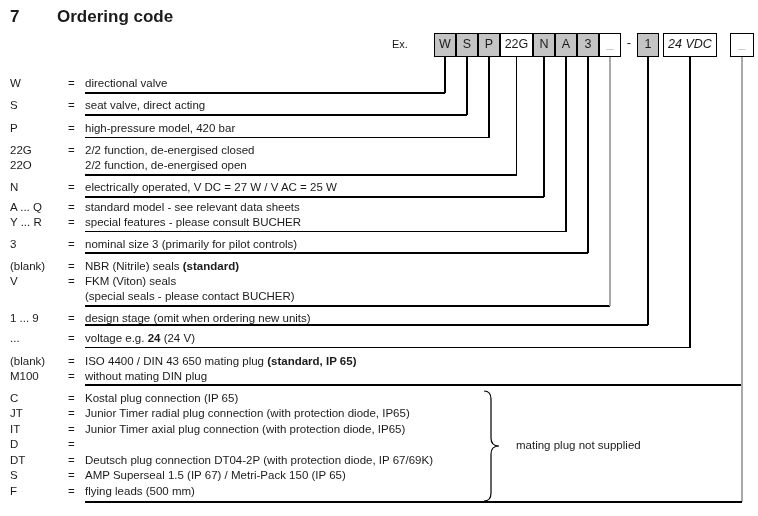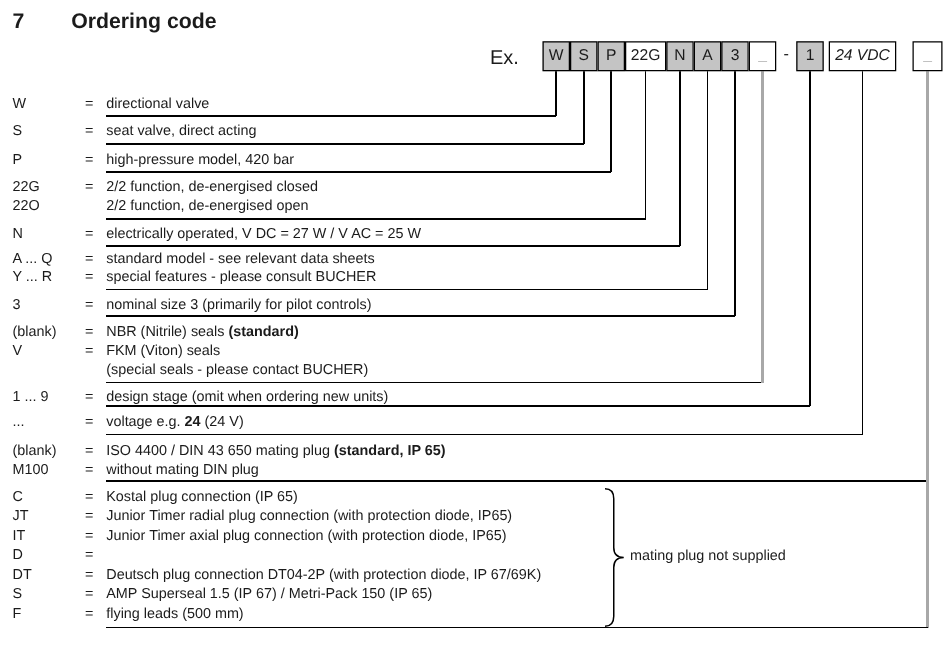--- a/index.html
+++ b/index.html
@@ -4,33 +4,33 @@
 <style>
   html,body{margin:0;padding:0;background:#fff;}
   #canvas{
     position:relative;width:758px;height:516px;background:#ffffff;
     font-family:"Liberation Sans",sans-serif;color:#1b1b1b;overflow:hidden;
   }
   #overlay{position:absolute;left:0;top:0;pointer-events:none;}
   .heading{position:absolute;top:7px;left:10px;font-size:17px;font-weight:bold;white-space:nowrap;}
   .heading .hnum{position:absolute;left:0;top:0;}
   .heading .htxt{position:absolute;left:47px;top:0;white-space:nowrap;}
-  .ex-label{position:absolute;left:392px;top:38px;font-size:16px;}
+  .ex-label{position:absolute;left:392px;top:38px;font-size:11px;}
   .cbox{
     position:absolute;height:24px;box-sizing:border-box;border:1.3px solid #000;
     text-align:center;font-size:12.5px;line-height:21px;background:#fff;
   }
   .csep{position:absolute;height:24px;text-align:center;font-size:13px;line-height:20px;}
   .row span{position:absolute;white-space:nowrap;font-size:11.5px;top:0;}
   .row{position:absolute;left:0;height:15px;width:758px;}
   .row .code{left:10px;}
   .row .eq{left:68px;}
   .row .desc{left:85px;}
   .row b{font-weight:bold;}
-  .brace-label{position:absolute;left:504px;top:439px;font-size:11.5px;white-space:nowrap;}
+  .brace-label{position:absolute;left:516px;top:439px;font-size:11.5px;white-space:nowrap;}
 </style>
 </head>
 <body>
 
 <div id="canvas">
   <svg id="overlay" width="758" height="516">
       <line x1="85" y1="93" x2="445" y2="93" stroke="#000000" stroke-width="1.3" shape-rendering="crispEdges"></line>
       <line x1="445" y1="57" x2="445" y2="93" stroke="#000000" stroke-width="1.3" shape-rendering="crispEdges"></line>
       <line x1="85" y1="115" x2="467" y2="115" stroke="#000000" stroke-width="1.3" shape-rendering="crispEdges"></line>
       <line x1="467" y1="57" x2="467" y2="115" stroke="#000000" stroke-width="1.3" shape-rendering="crispEdges"></line>

